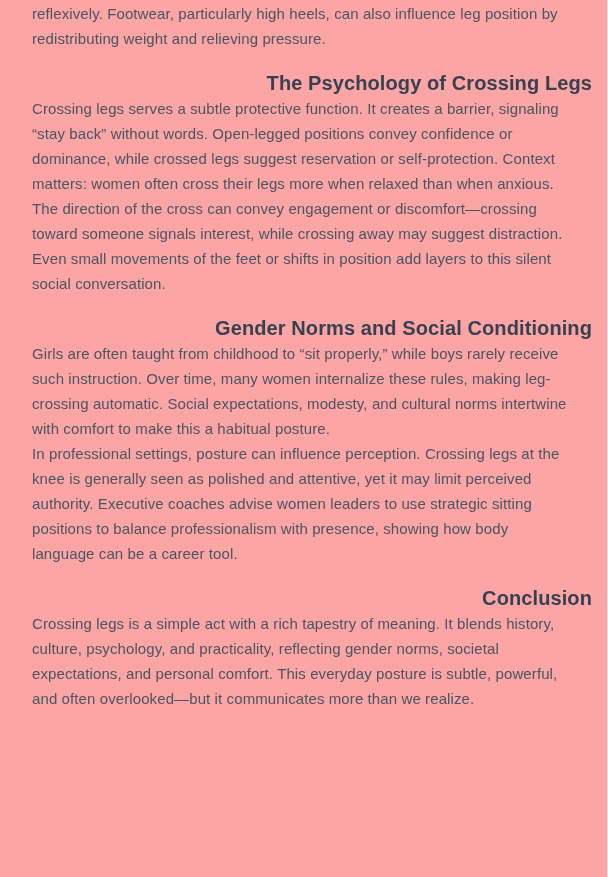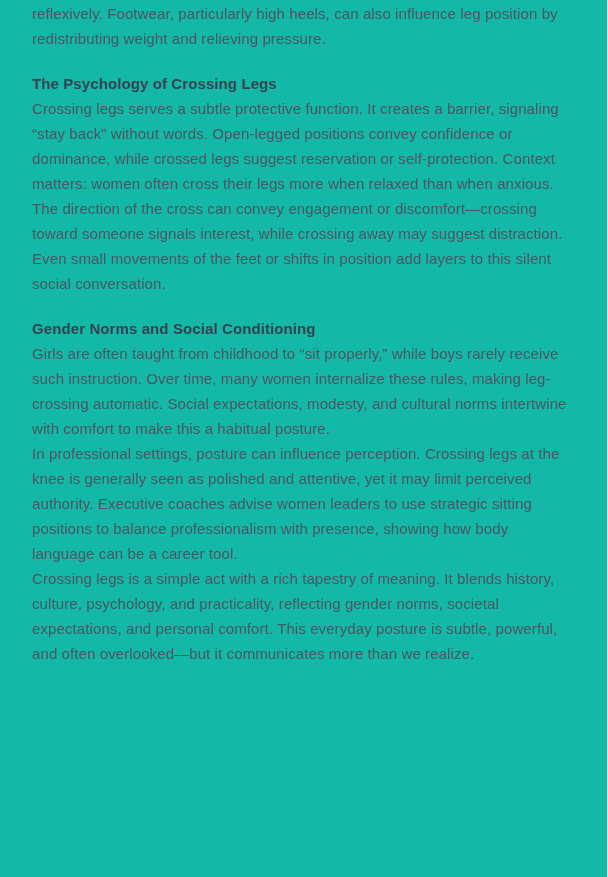--- a/index.html
+++ b/index.html
@@ -11,42 +11,43 @@
     width: 608px;
     height: 877px;
     overflow: hidden;
     font-family: "Liberation Sans", sans-serif;
   }
   .article-pane {
     position: relative;
     box-sizing: border-box;
     width: 608px;
     height: 877px;
-    background: #14b8a6;
+    background: #fca5a5;
     border-right: 1px solid #e8eaed;
     padding: 1px 16px 0 32px;
   }
   .para {
     margin: 0;
     width: 560px;
     font-size: 15px;
     line-height: 25px;
     letter-spacing: 0.1px;
     color: #4b5563;
     white-space: pre-line;
   }
   .section-heading {
     margin: 20px 0 0 0;
     width: 560px;
-    font-size: 15px;
+    font-size: 20px;
     line-height: 25px;
     letter-spacing: 0.1px;
     font-weight: 700;
     color: #374151;
     white-space: pre-line;
+    text-align: right;
   }
 </style>
 </head>
 <body>
 
 <div class="article-pane">
 
   <p class="para">reflexively. Footwear, particularly high heels, can also influence leg position by
 redistributing weight and relieving pressure.</p>
 
@@ -75,19 +76,20 @@
 knee is generally seen as polished and attentive, yet it may limit perceived
 authority. Executive coaches advise women leaders to use strategic sitting
 positions to balance professionalism with presence, showing how body
 language can be a career tool.</p>
   </section>
 
   <section>
   </section>
 
   <section>
+    <h3 class="section-heading">Conclusion</h3>
     <p class="para">Crossing legs is a simple act with a rich tapestry of meaning. It blends history,
 culture, psychology, and practicality, reflecting gender norms, societal
 expectations, and personal comfort. This everyday posture is subtle, powerful,
 and often overlooked—but it communicates more than we realize.</p>
   </section>
 
 </div>
 
 </body></html>

